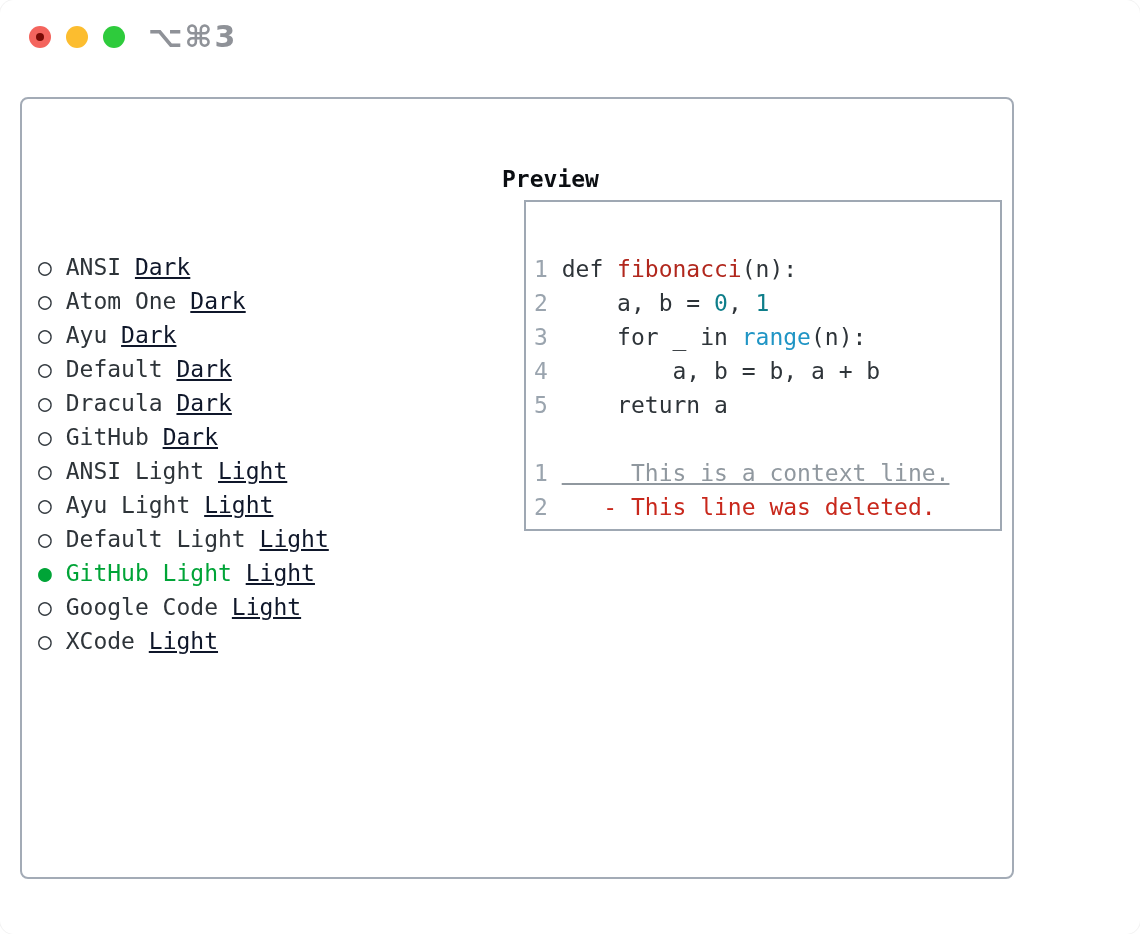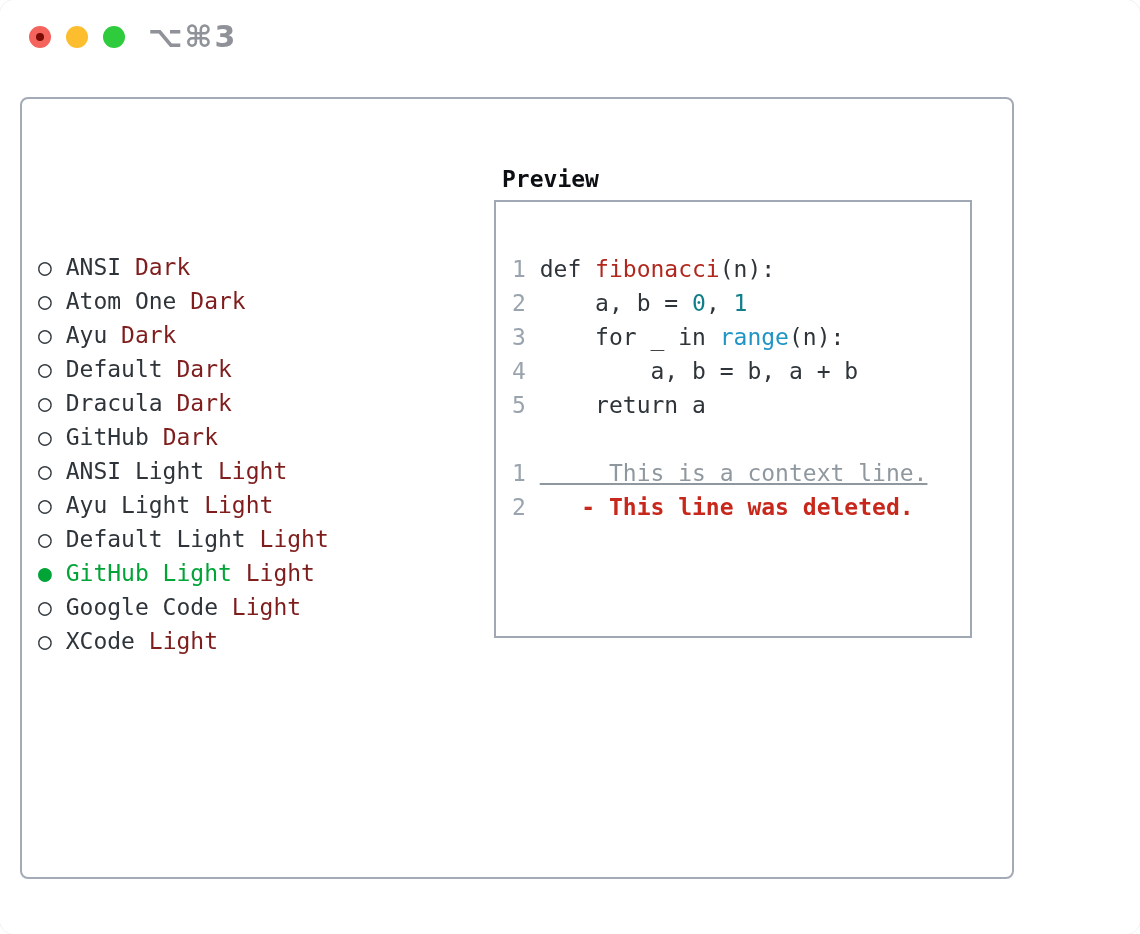--- a/index.html
+++ b/index.html
@@ -37,41 +37,41 @@
 
   
   .left-col {
     position:absolute; left:16px; top:49px;
     font-size:23px; line-height:34px; white-space:pre; color:#2e3439;
   }
   .row { white-space:pre; }
   .marker { display:inline-block; width:2ch; color:#3a4046; }
   .row-header .marker, .row-header .hdr-label { color:#0b0e12; font-weight:bold; }
   .item-name { color:#2e3439; }
-  .item-tag { color:#7f1d1d; margin-left:1ch; }
+  .item-tag { color:#0f172a; margin-left:1ch;text-decoration:underline; }
   .selected .marker, .selected .item-name { color:#00a437; }
 
   
   .preview-label {
     position:absolute; left:480px; top:63px;
     font-size:23px; line-height:34px; font-weight:bold; color:#0b0e12;
   }
   .preview-box {
-    position:absolute; left:472px; top:101px; width:478px; height:438px;
+    position:absolute; left:502px; top:101px; width:478px; height:331px;
     border:2px solid #9fa8b3; background:#ffffff;
-    padding:50px 0 0 16px; overflow:hidden;
+    padding:50px 0 0 8px; overflow:hidden;
   }
   .pline { white-space:pre; font-size:23px; line-height:34px; height:34px; }
   .sg-lineno   { color:#9aa4ae; }
   .sg-code     { color:#2e3439; }
   .sg-function { color:#b1271d; }
   .sg-number   { color:#0e7e8a; }
   .sg-builtin  { color:#2095c5; }
   .sg-context  { color:#90989f;text-decoration:underline; }
-  .sg-deleted  { color:#c8281c;font-weight:bold; }
+  .sg-deleted  { color:#c8281c; }
   .sg-added    { color:#16bd16; }
 </style>
 </head>
 <body>
 
 <div class="window">
 
   <div class="titlebar">
     <div class="lights">
       <div class="light light-red"></div>

